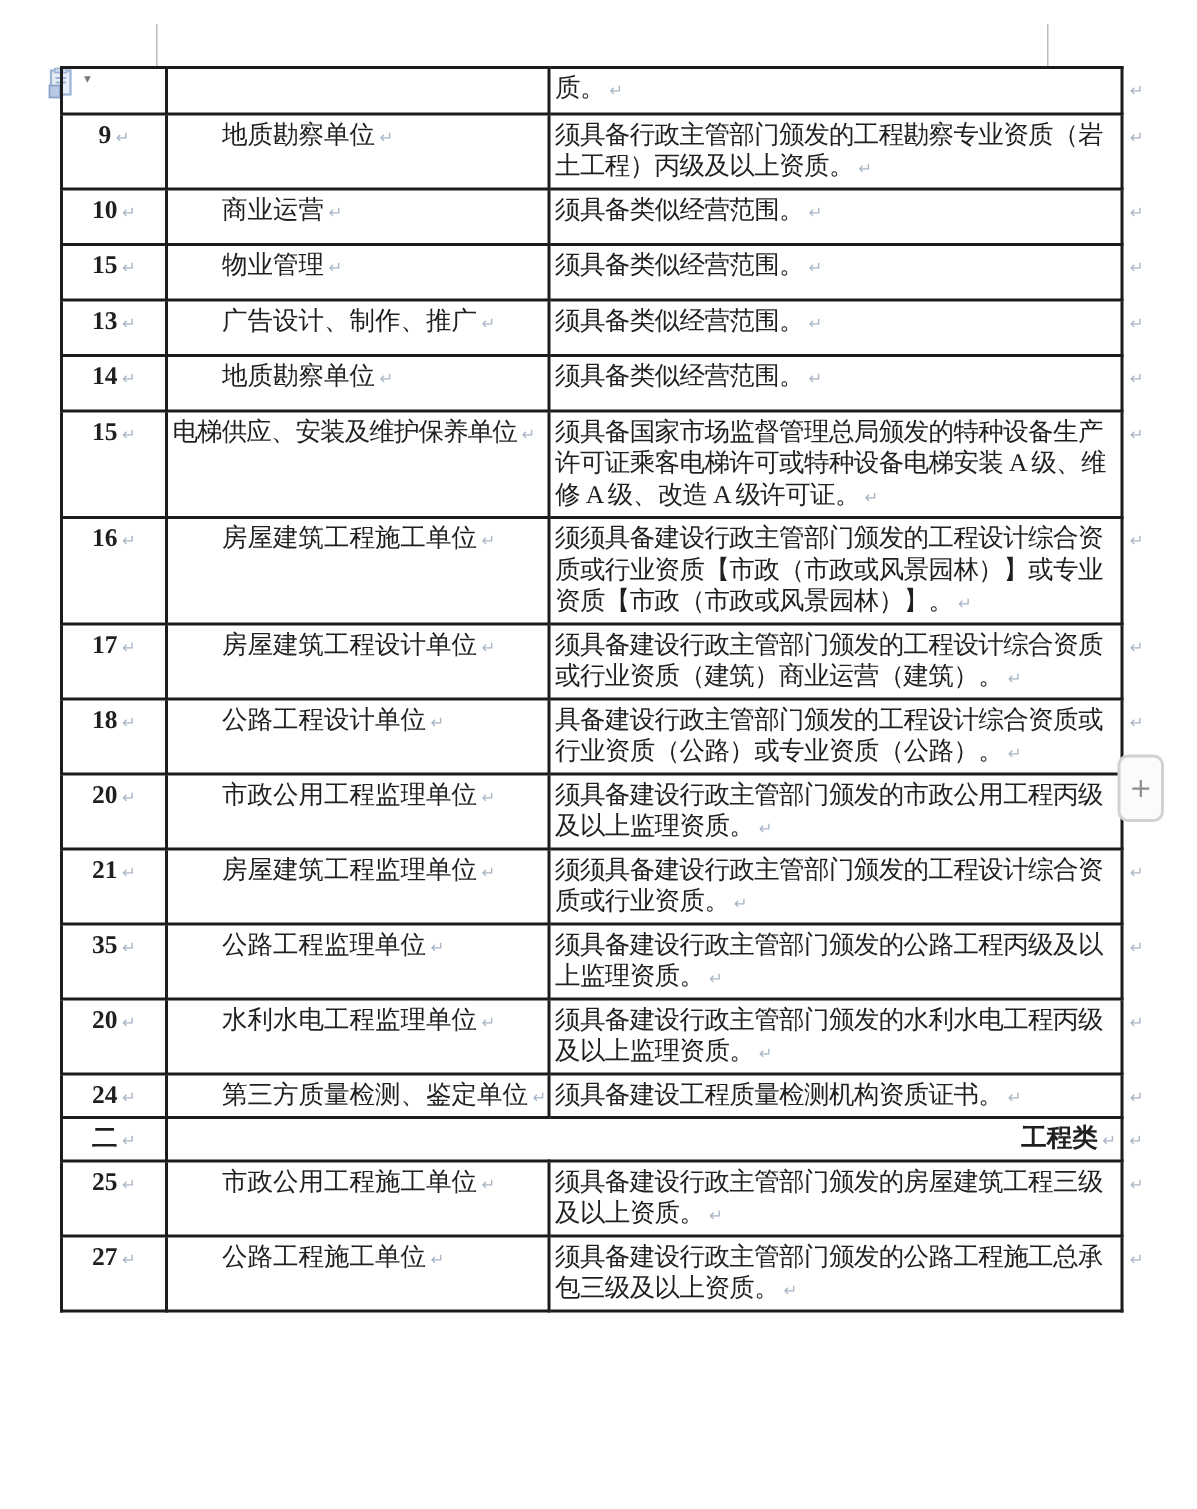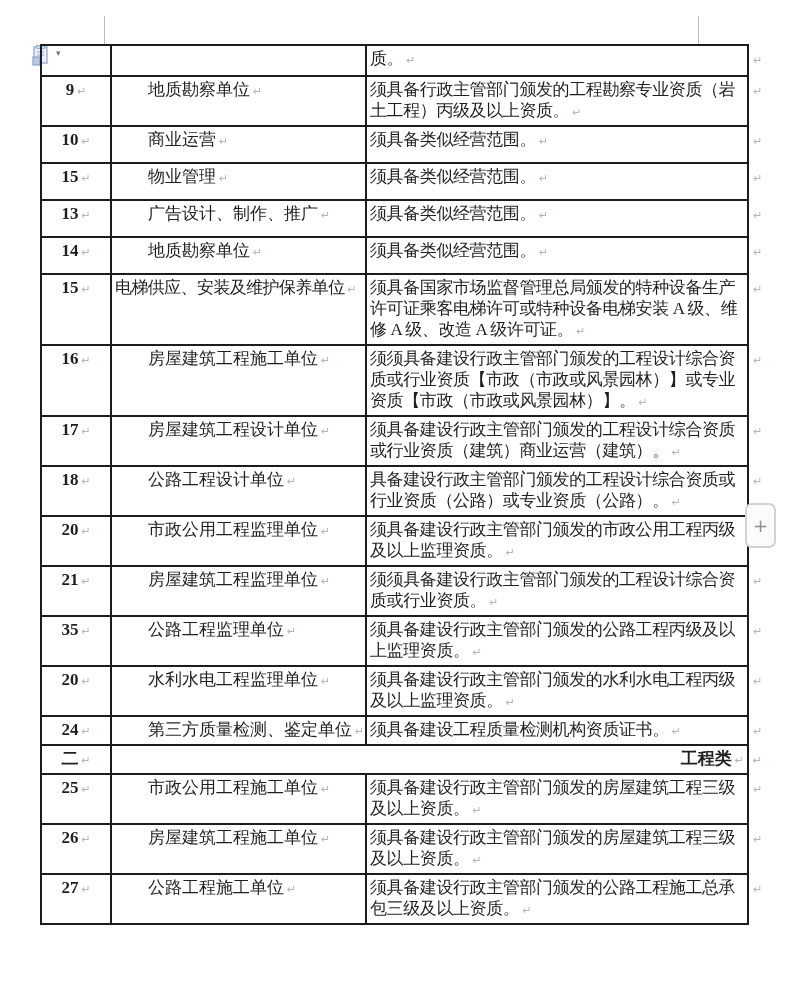--- a/index.html
+++ b/index.html
@@ -178,25 +178,20 @@
         <td class="num"><span class="cend">二</span></td>
         <td class="sec" colspan="2"><span class="cend">工程类</span></td>
       </tr>
 
       <tr class="h2">
         <td class="num"><span class="cend">25</span></td>
         <td class="name"><span class="nm cend">市政公用工程施工单位</span></td>
         <td class="req"><span class="cend">须具备建设行政主管部门颁发的房屋建筑工程三级及以上资质。</span></td>
       </tr>
       <tr class="h2">
-        <td class="num"><span class="cend">26</span></td>
-        <td class="name"><span class="nm cend">房屋建筑工程施工单位</span></td>
-        <td class="req"><span class="cend">须具备建设行政主管部门颁发的房屋建筑工程三级及以上资质。</span></td>
-      </tr>
-      <tr class="h2">
         <td class="num"><span class="cend">27</span></td>
         <td class="name"><span class="nm cend">公路工程施工单位</span></td>
         <td class="req"><span class="cend">须具备建设行政主管部门颁发的公路工程施工总承包三级及以上资质。</span></td>
       </tr>
 
     </tbody>
       </table>
   </div>
 
   <div class="plus-btn">

